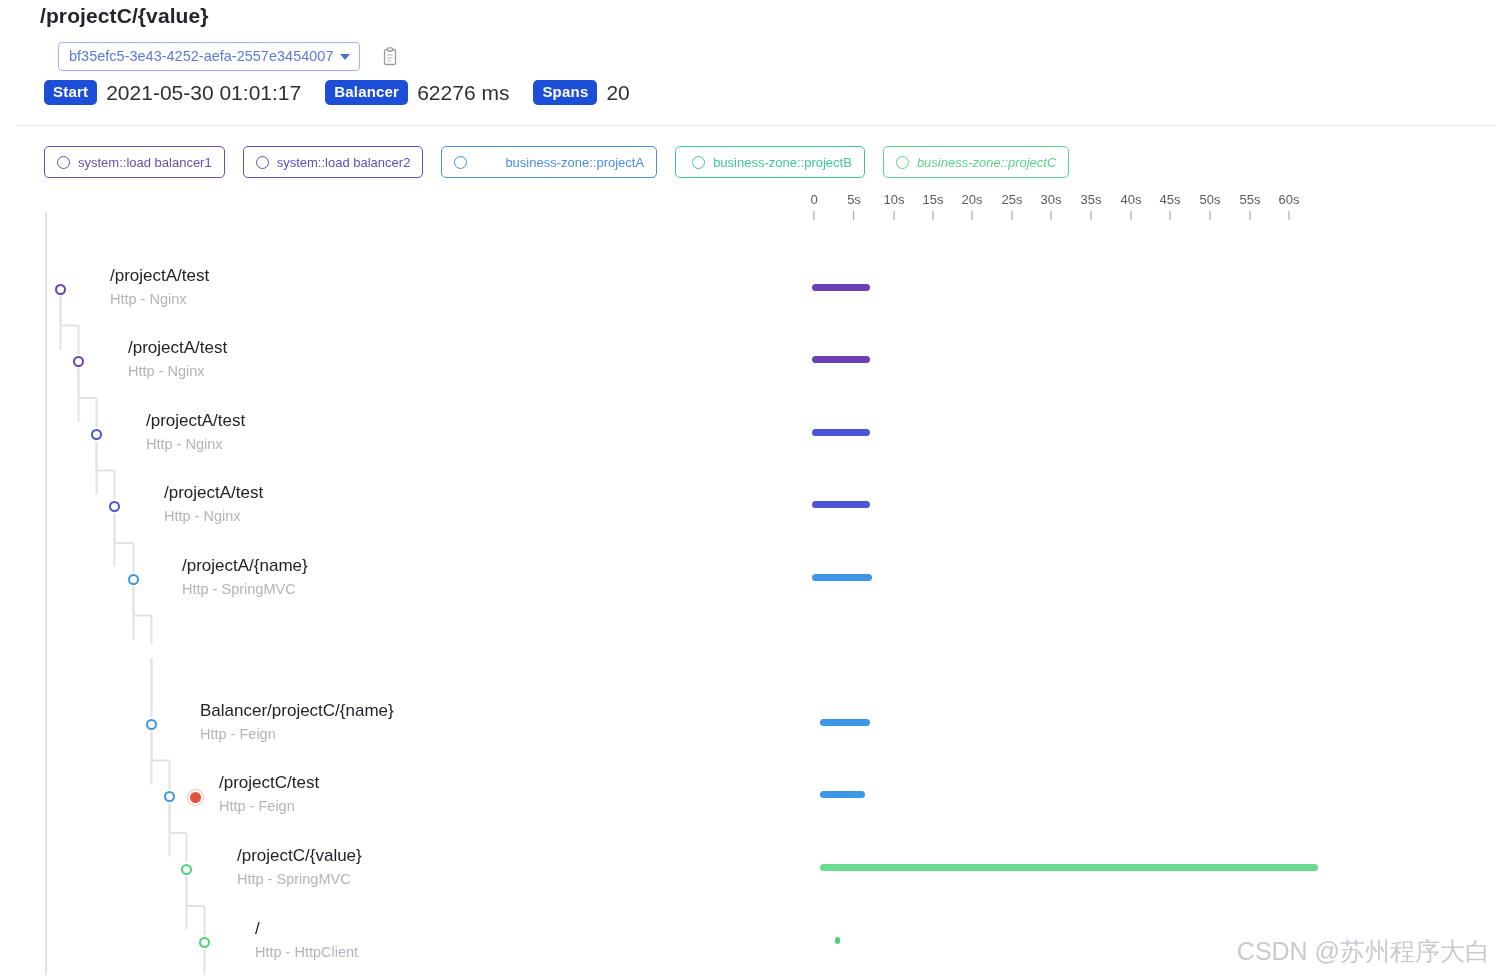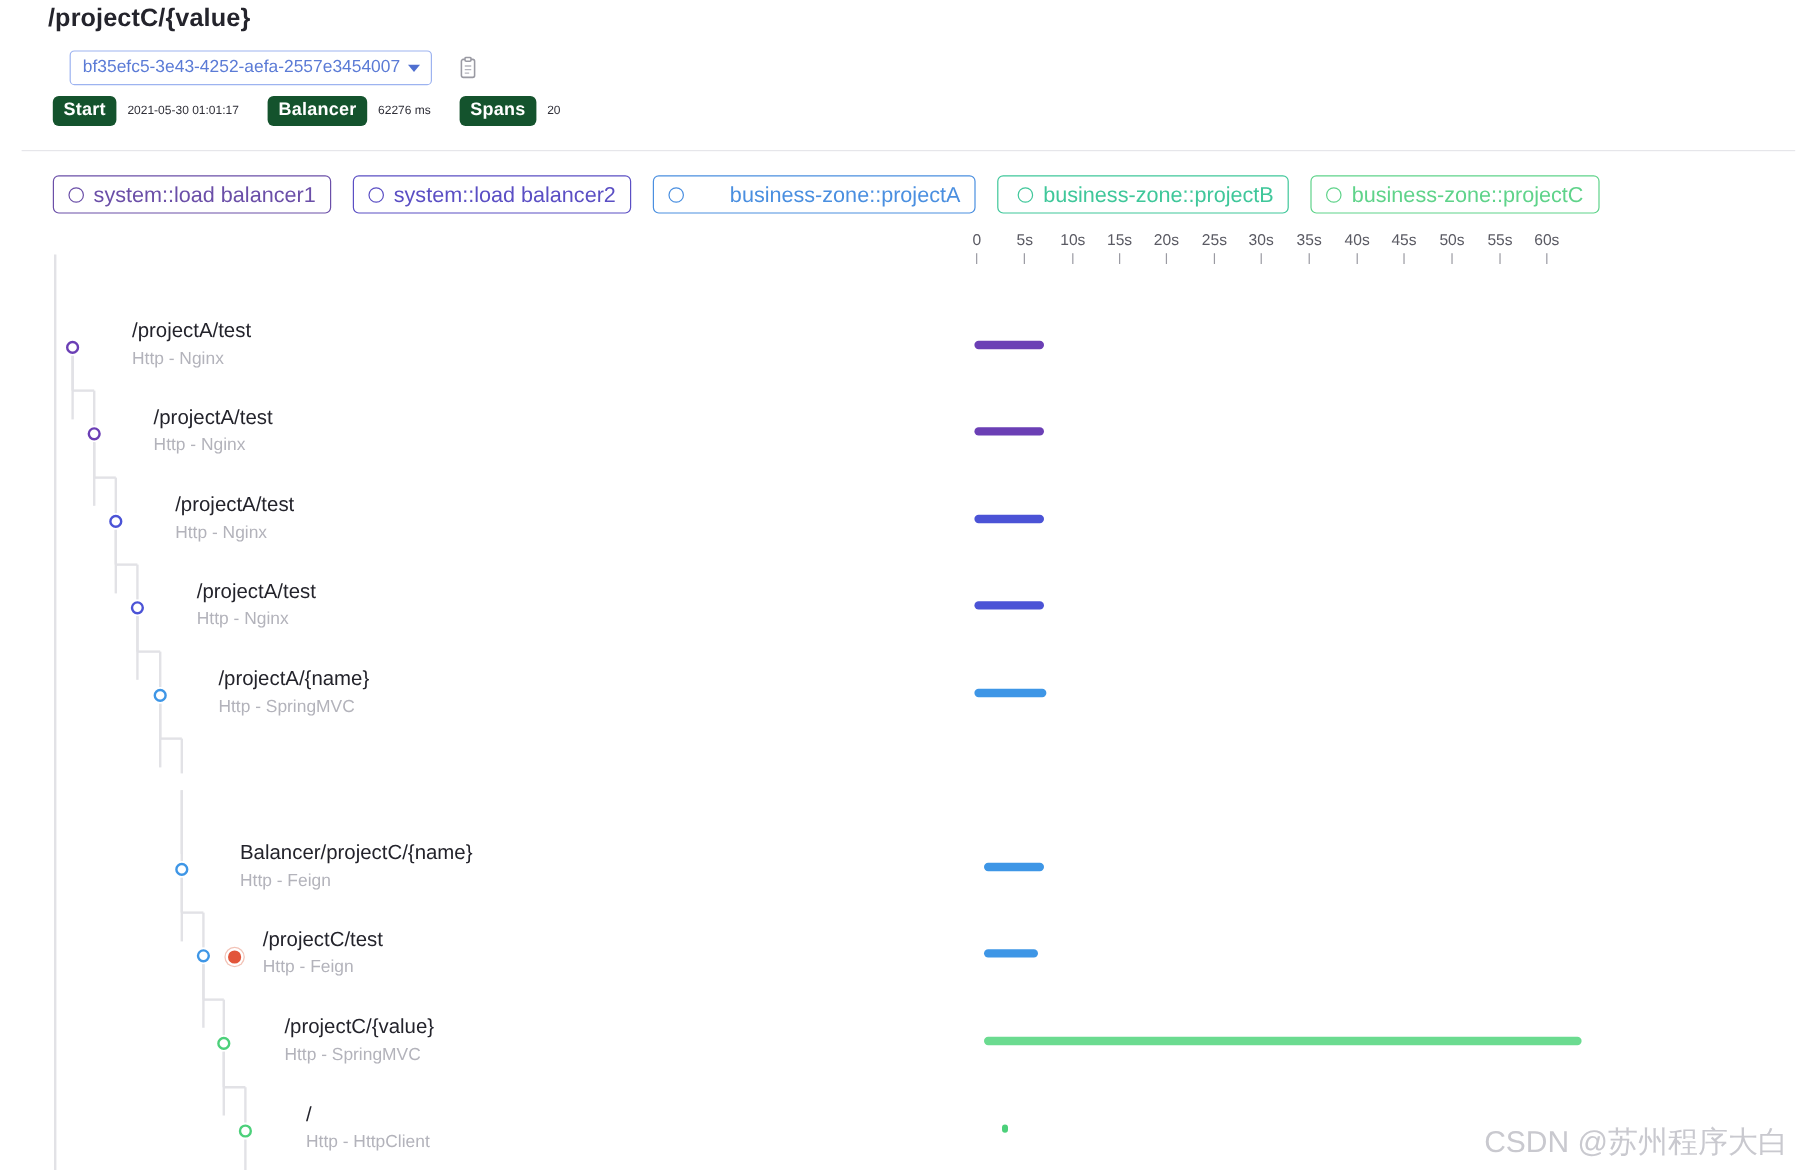--- a/index.html
+++ b/index.html
@@ -70,34 +70,34 @@
     display: block;
   }
   #meta-row {
     position: absolute;
     left: 44px; top: 80px;
     display: flex;
     align-items: center;
     font-size: 15px;
   }
   .meta-chip {
-    background: #14532d;
+    background: #1d4ed8;
     color: #ffffff;
     border-radius: 5px;
     font-size: 15px;
     font-weight: bold;
     padding: 3px 9px 4px 9px;
     line-height: 18px;
     letter-spacing: 0.2px;
   }
   .meta-val {
     margin-left: 9px;
     margin-right: 24px;
     color: #2f2f38;
-    font-size: 10px;
+    font-size: 21px;
   }
   .meta-val.last { margin-right: 0; }
 
   #header-divider {
     position: absolute;
     left: 18px; top: 125px;
     width: 1478px;
     height: 1px;
     background: #e6e6ea;
   }
@@ -111,21 +111,21 @@
   }
   .svc-tag {
     box-sizing: border-box;
     height: 32px;
     border: 1px solid #888;
     border-radius: 5px;
     display: flex;
     align-items: center;
     padding: 0 12px;
     margin-right: 18px;
-    font-size: 18px;
+    font-size: 13px;
     white-space: nowrap;
     background: #fff;
     cursor: pointer;
   }
   .svc-ring {
     width: 11px;
     height: 11px;
     border-radius: 50%;
     border: 1.6px solid currentColor;
     margin-right: 8px;
@@ -274,21 +274,21 @@
       <span>system::load balancer2</span>
     </div>
     <div class="svc-tag" style="color: rgb(74, 143, 224); border-color: rgb(74, 143, 224); gap: 30px;">
       <span class="svc-ring"></span>
       <span>business-zone::projectA</span>
     </div>
     <div class="svc-tag" style="color: rgb(63, 199, 154); border-color: rgb(63, 199, 154); padding-left: 16px;">
       <span class="svc-ring"></span>
       <span>business-zone::projectB</span>
     </div>
-    <div class="svc-tag" style="color: rgb(95, 211, 138); border-color: rgb(95, 211, 138);">
+    <div class="svc-tag" style="color: rgb(95, 211, 138); border-color: rgb(95, 211, 138); font-style: italic;">
       <span class="svc-ring"></span>
       <span>business-zone::projectC</span>
     </div>
   </div>
 
 <div id="timeline-axis">
     <div class="axis-tick" style="left: 814px;"><span>0</span><span class="tick-mark"></span></div>
     <div class="axis-tick" style="left: 854px;"><span>5s</span><span class="tick-mark"></span></div>
     <div class="axis-tick" style="left: 894px;"><span>10s</span><span class="tick-mark"></span></div>
     <div class="axis-tick" style="left: 933px;"><span>15s</span><span class="tick-mark"></span></div>

